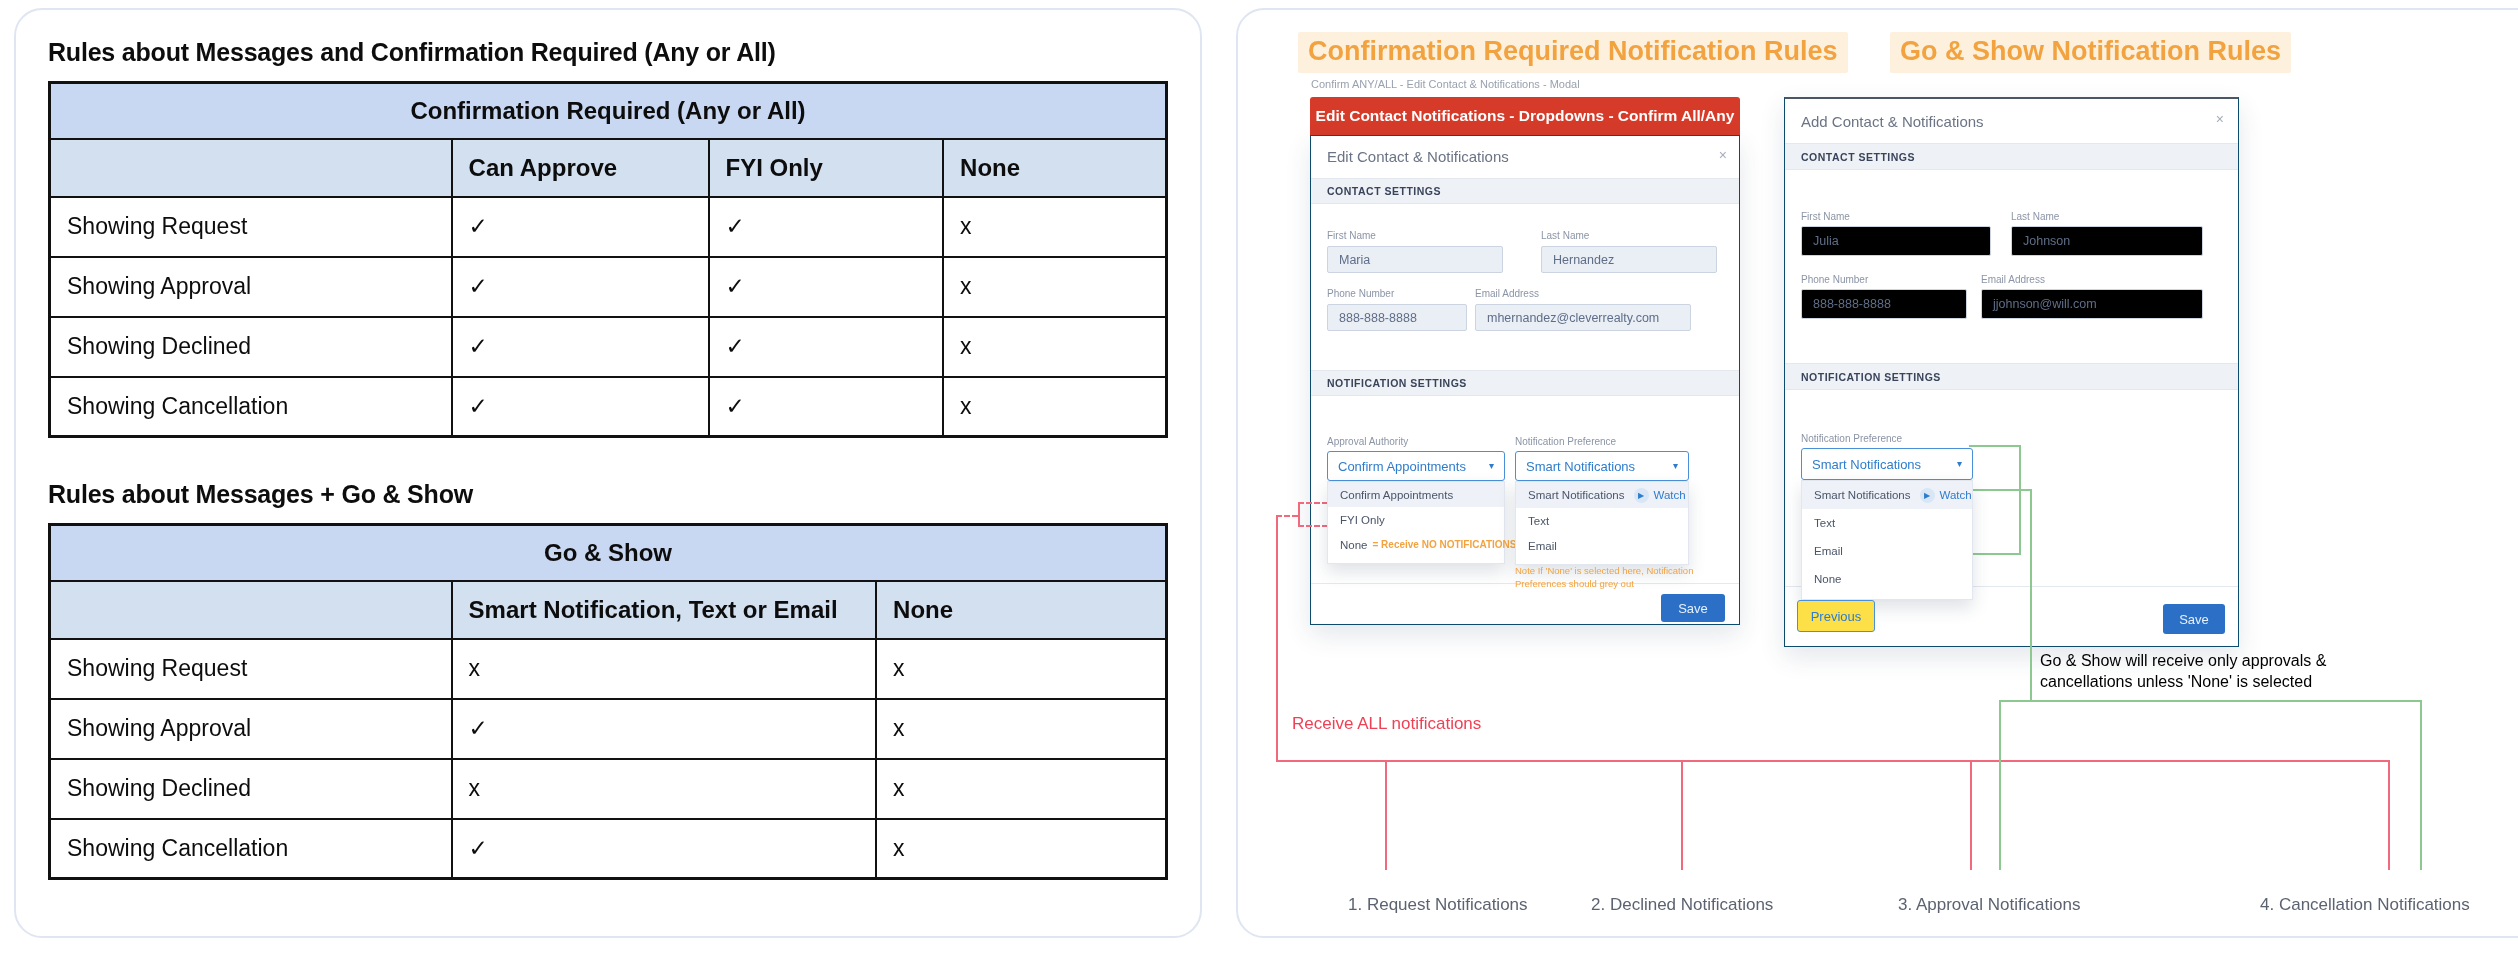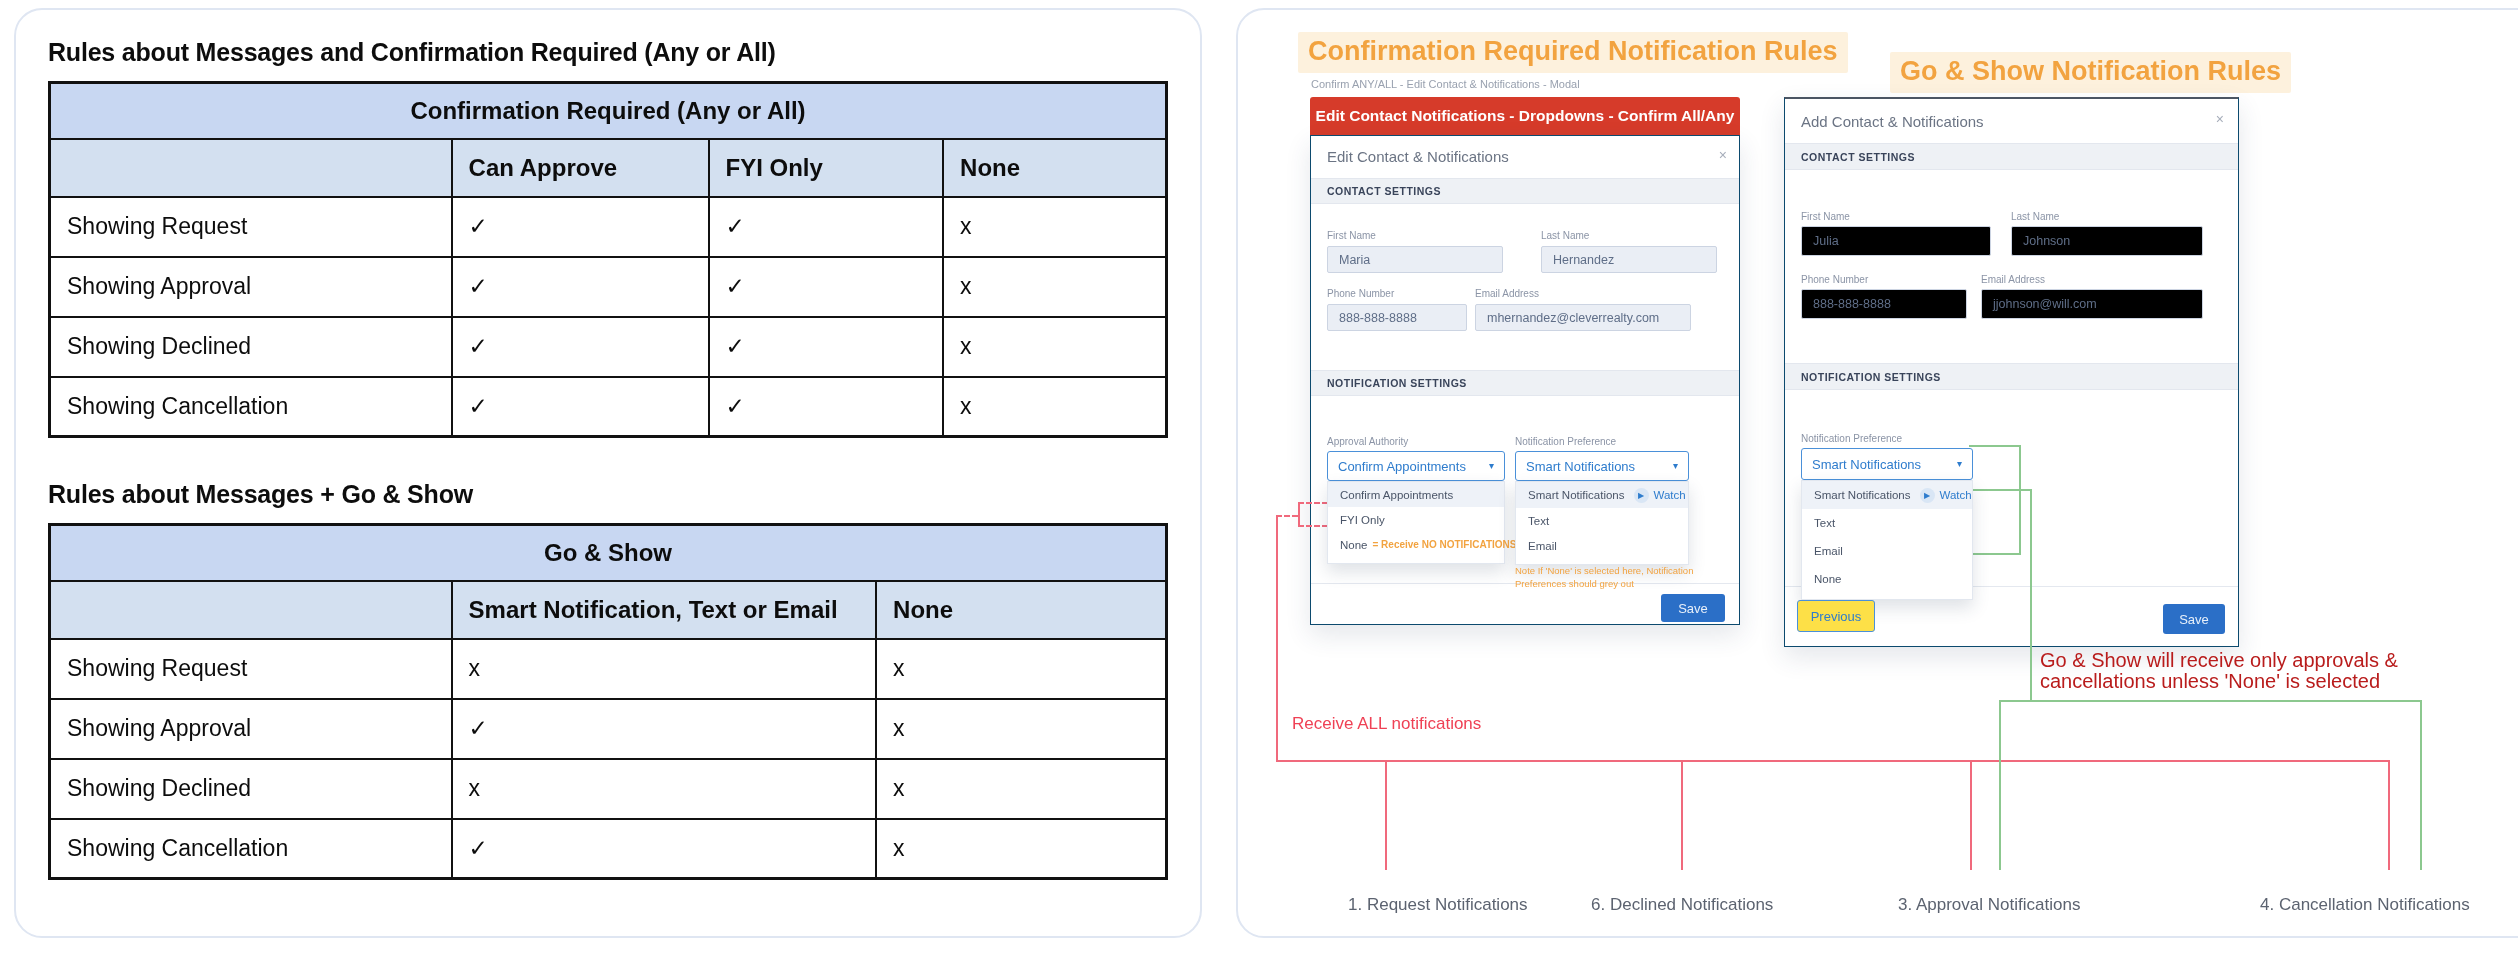--- a/index.html
+++ b/index.html
@@ -39,21 +39,21 @@
   .note{position:absolute;font-size:9.5px;color:#f2a340;line-height:1.4;z-index:7;}
   .btn{position:absolute;border-radius:3px;font-size:13px;display:flex;align-items:center;justify-content:center;box-sizing:border-box;z-index:8;}
   .btn.primary{background:#2b6fc7;color:#e8f0fa;}
   .btn.outline{background:#fde047;border:1.5px solid #4a90d9;color:#2e7ccd;}
   .hline{position:absolute;height:2px;}
   .vline{position:absolute;width:2px;}
   .red-l{background:#f0697c;}
   .red-dash{background:none;border-top:2px dashed #f0697c;height:0;}
   .green-l{background:#8cc88f;}
   .red-label{position:absolute;color:#ef4155;font-size:17px;white-space:nowrap;}
-  .green-note{position:absolute;color:#b91c1c;font-size:20px;line-height:21px;white-space:nowrap;}
+  .green-note{position:absolute;color:#000000;font-size:16px;line-height:21px;white-space:nowrap;}
   .bottom-label{position:absolute;color:#5c6370;font-size:17px;white-space:nowrap;}
 </style>
 </head>
 <body>
 
 <div class="canvas">
 
   <section class="card left-card">
     <h2 class="section-title">Rules about Messages and Confirmation Required (Any or All)</h2>
 
@@ -131,21 +131,21 @@
           <td class="mark">✓</td>
           <td class="mark">x</td>
         </tr>
       </tbody>
     </table>
   </section>
 
   <section class="card right-card">
 
     <div class="o-title" style="left:60px;top:22px;">Confirmation Required Notification Rules</div>
-    <div class="o-title" style="left:652px;top:22px;margin-top:20px;">Go &amp; Show Notification Rules</div>
+    <div class="o-title" style="left:652px;top:22px;">Go &amp; Show Notification Rules</div>
 
     <div class="caption" style="left:73px;top:68px;">Confirm ANY/ALL - Edit Contact &amp; Notifications - Modal</div>
     <div class="banner" style="left:72px;top:87px;width:430px;height:38px;">Edit Contact Notifications - Dropdowns - Confirm All/Any</div>
 
     <div class="modal" style="left:72px;top:125px;width:430px;height:490px;">
       <div class="m-title" style="left:16px;top:12px;">Edit Contact &amp; Notifications</div>
       <div class="m-close" style="right:12px;top:11px;">×</div>
       <div class="band" style="top:42px;height:26px;">CONTACT SETTINGS</div>
 
       <div class="fl" style="left:16px;top:94px;">First Name</div>
@@ -251,18 +251,18 @@
     <div class="vline green-l" style="left:792px;top:479px;height:213px;"></div>
     <div class="green-note" style="left:802px;top:640px;">
       <div>Go &amp; Show will receive only approvals &amp;</div>
       <div>cancellations unless 'None' is selected</div>
     </div>
     <div class="hline green-l" style="left:761px;top:690px;width:421px;"></div>
     <div class="vline green-l" style="left:761px;top:690px;height:170px;"></div>
     <div class="vline green-l" style="left:1182px;top:690px;height:170px;"></div>
 
     <div class="bottom-label" style="left:110px;top:885px;">1. Request Notifications</div>
-    <div class="bottom-label" style="left:353px;top:885px;">6. Declined Notifications</div>
+    <div class="bottom-label" style="left:353px;top:885px;">2. Declined Notifications</div>
     <div class="bottom-label" style="left:660px;top:885px;">3. Approval Notifications</div>
     <div class="bottom-label" style="left:1022px;top:885px;">4. Cancellation Notifications</div>
 
   </section>
 </div>
 
 </body></html>

